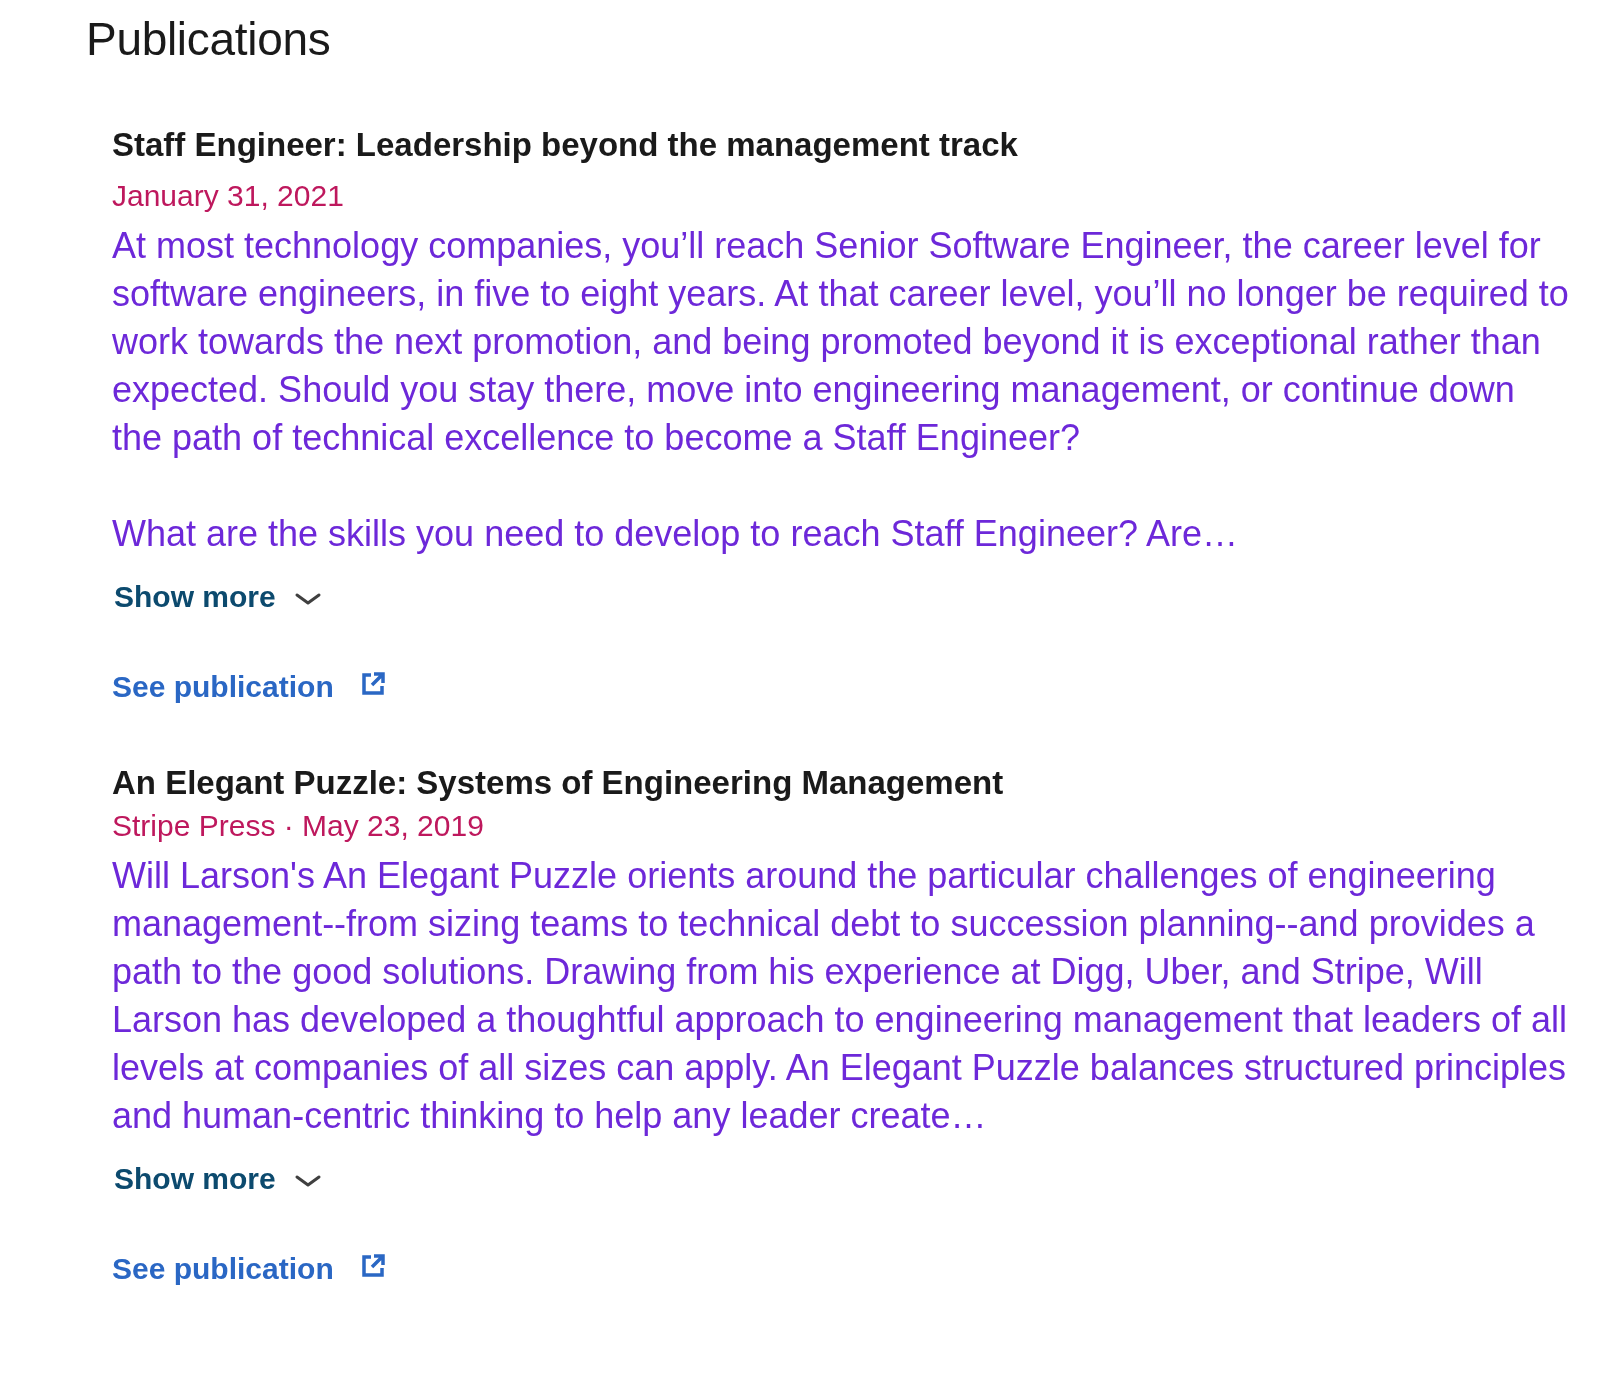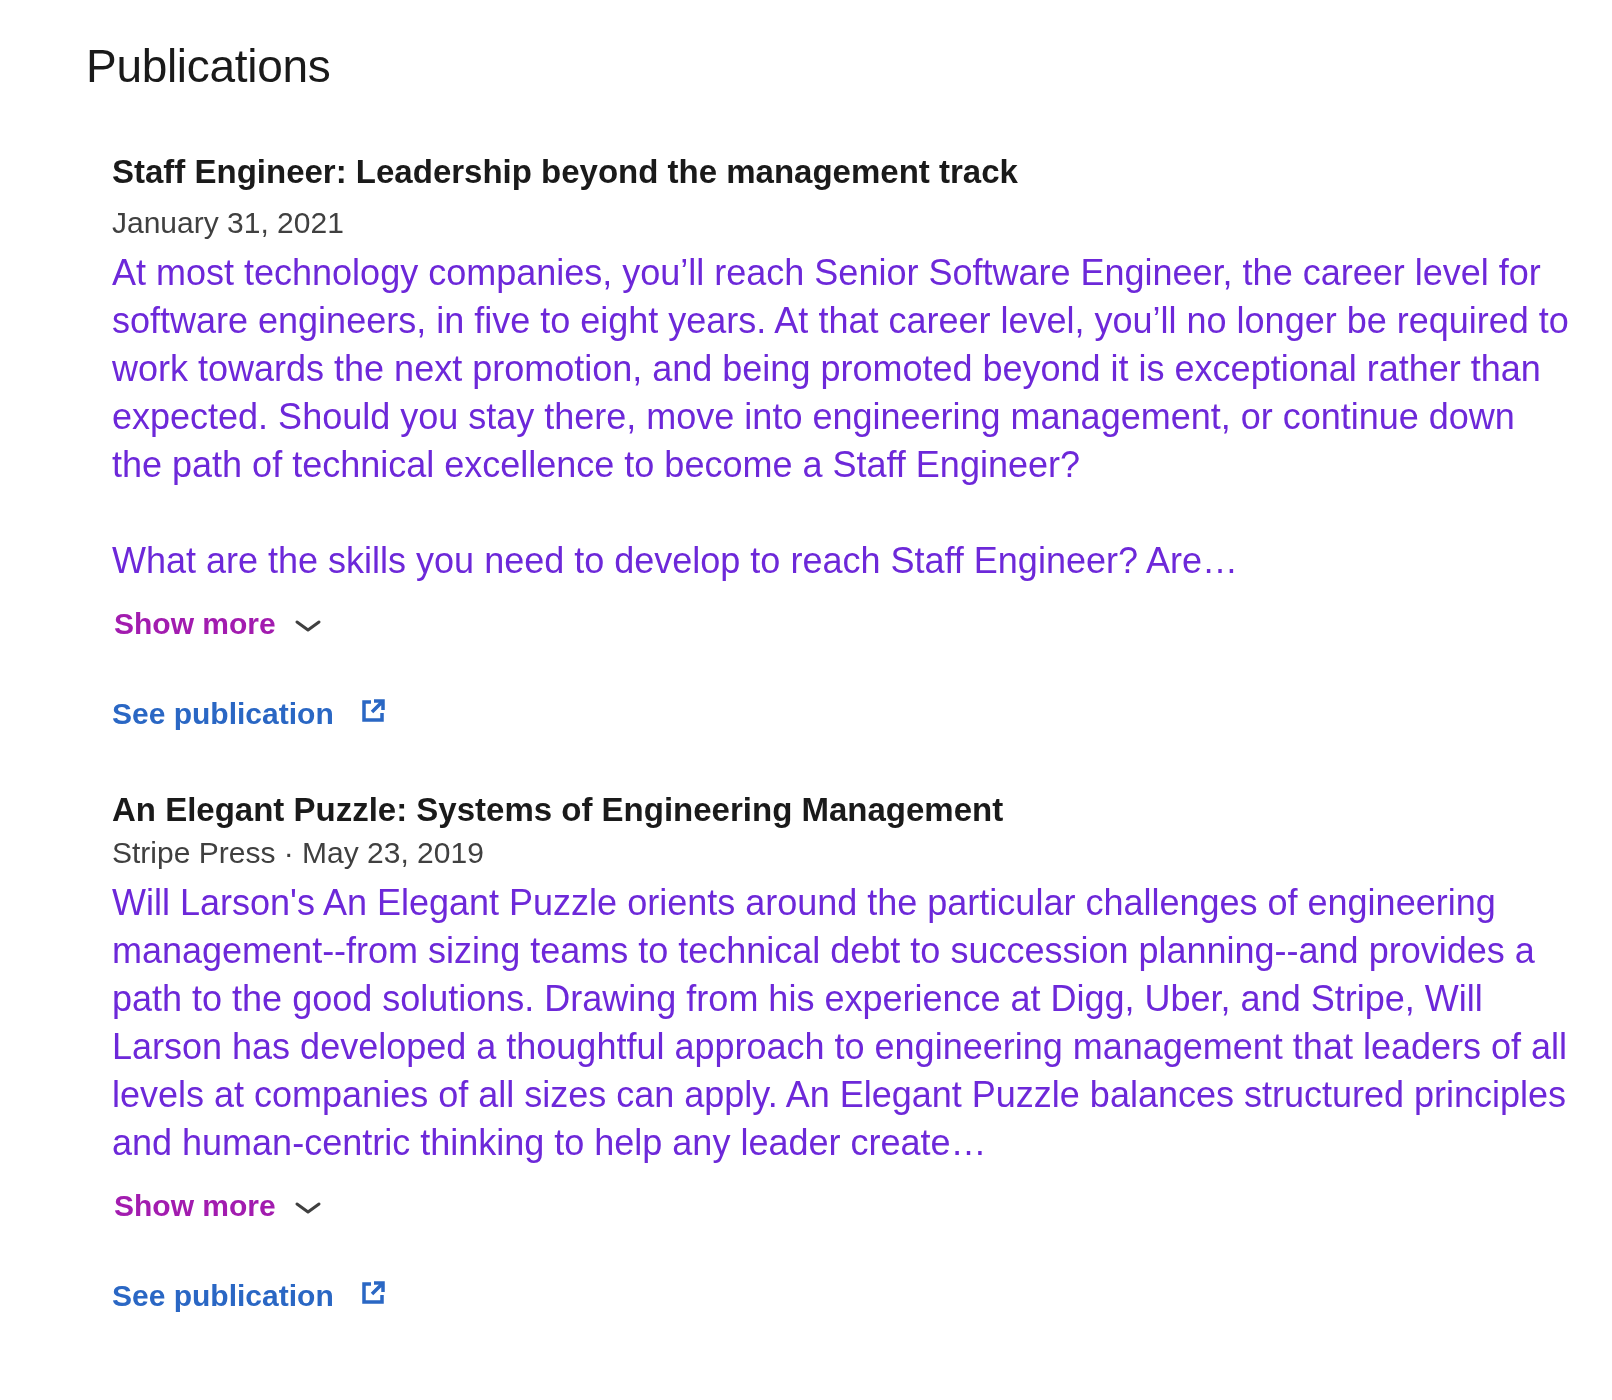--- a/index.html
+++ b/index.html
@@ -1,40 +1,40 @@
 <!DOCTYPE html>
 <html><head>
 <meta charset="utf-8">
 <style>
   html, body { margin: 0; padding: 0; background: #ffffff; }
   body {
     width: 1612px; height: 1400px; overflow: hidden;
     font-family: "Liberation Sans", sans-serif;
     color: #1f1f1f;
   }
-  .section { position: relative; padding: 36px 0 0 86px; }
+  .section { position: relative; padding: 9px 0 0 86px; }
   .section-title {
     font-size: 46px; font-weight: 400; color: #1a1a1a;
     margin: 0; line-height: 60px; letter-spacing: -0.3px;
   }
   .pub { padding-left: 26px; width: 1460px; }
   .pub-title {
     font-size: 33px; font-weight: 700; color: #1a1a1a;
     line-height: 42px; margin: 0;
   }
   .pub-meta {
-    font-size: 30px; color: #404040; line-height: 40px; margin-top: 12px;
+    font-size: 30px; color: #be185d; line-height: 40px; margin-top: 12px;
   }
   .pub-desc {
     font-size: 36px; color: #6d28d9; line-height: 48px; margin-top: 10px;
     white-space: pre-line;
   }
   .show-more {
     display: inline-flex; align-items: center; gap: 18px;
-    font-size: 30px; font-weight: 700; color: #a21caf;
+    font-size: 30px; font-weight: 700; color: #0c4a6e;
     margin-top: 20px; margin-left: 2px; cursor: pointer;
     background: none; border: none; padding: 0; font-family: inherit;
   }
   .see-pub {
     display: inline-flex; align-items: center; gap: 26px;
     font-size: 30px; font-weight: 700; color: #2a67c4;
     text-decoration: none; cursor: pointer;
   }
   .icon { display: inline-block; }
 </style>

